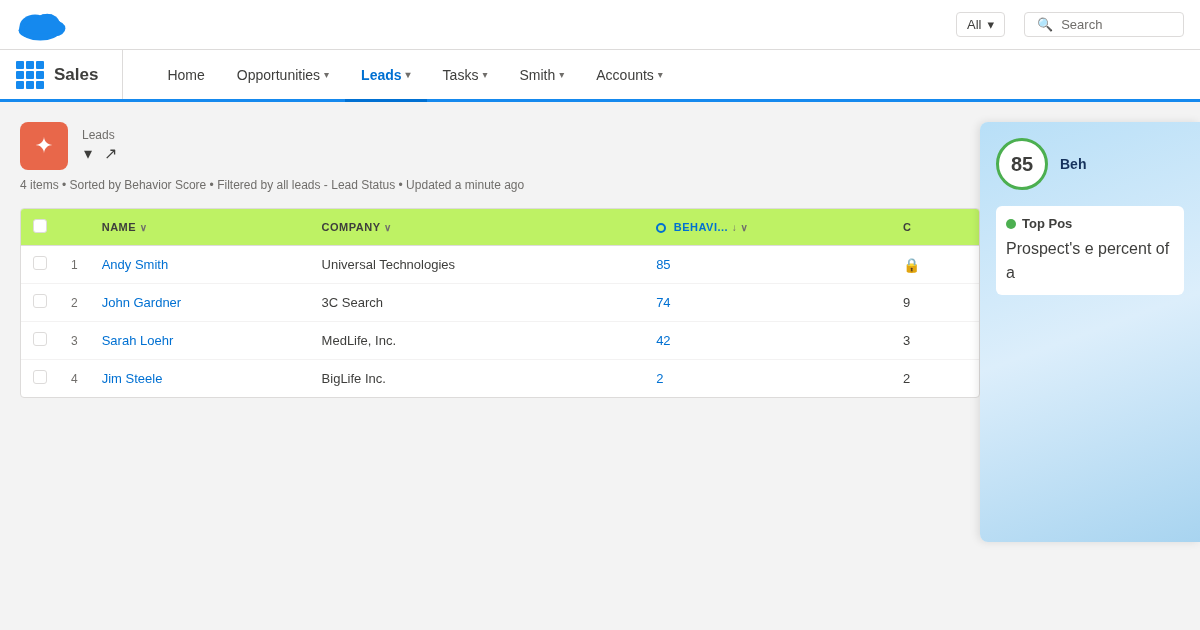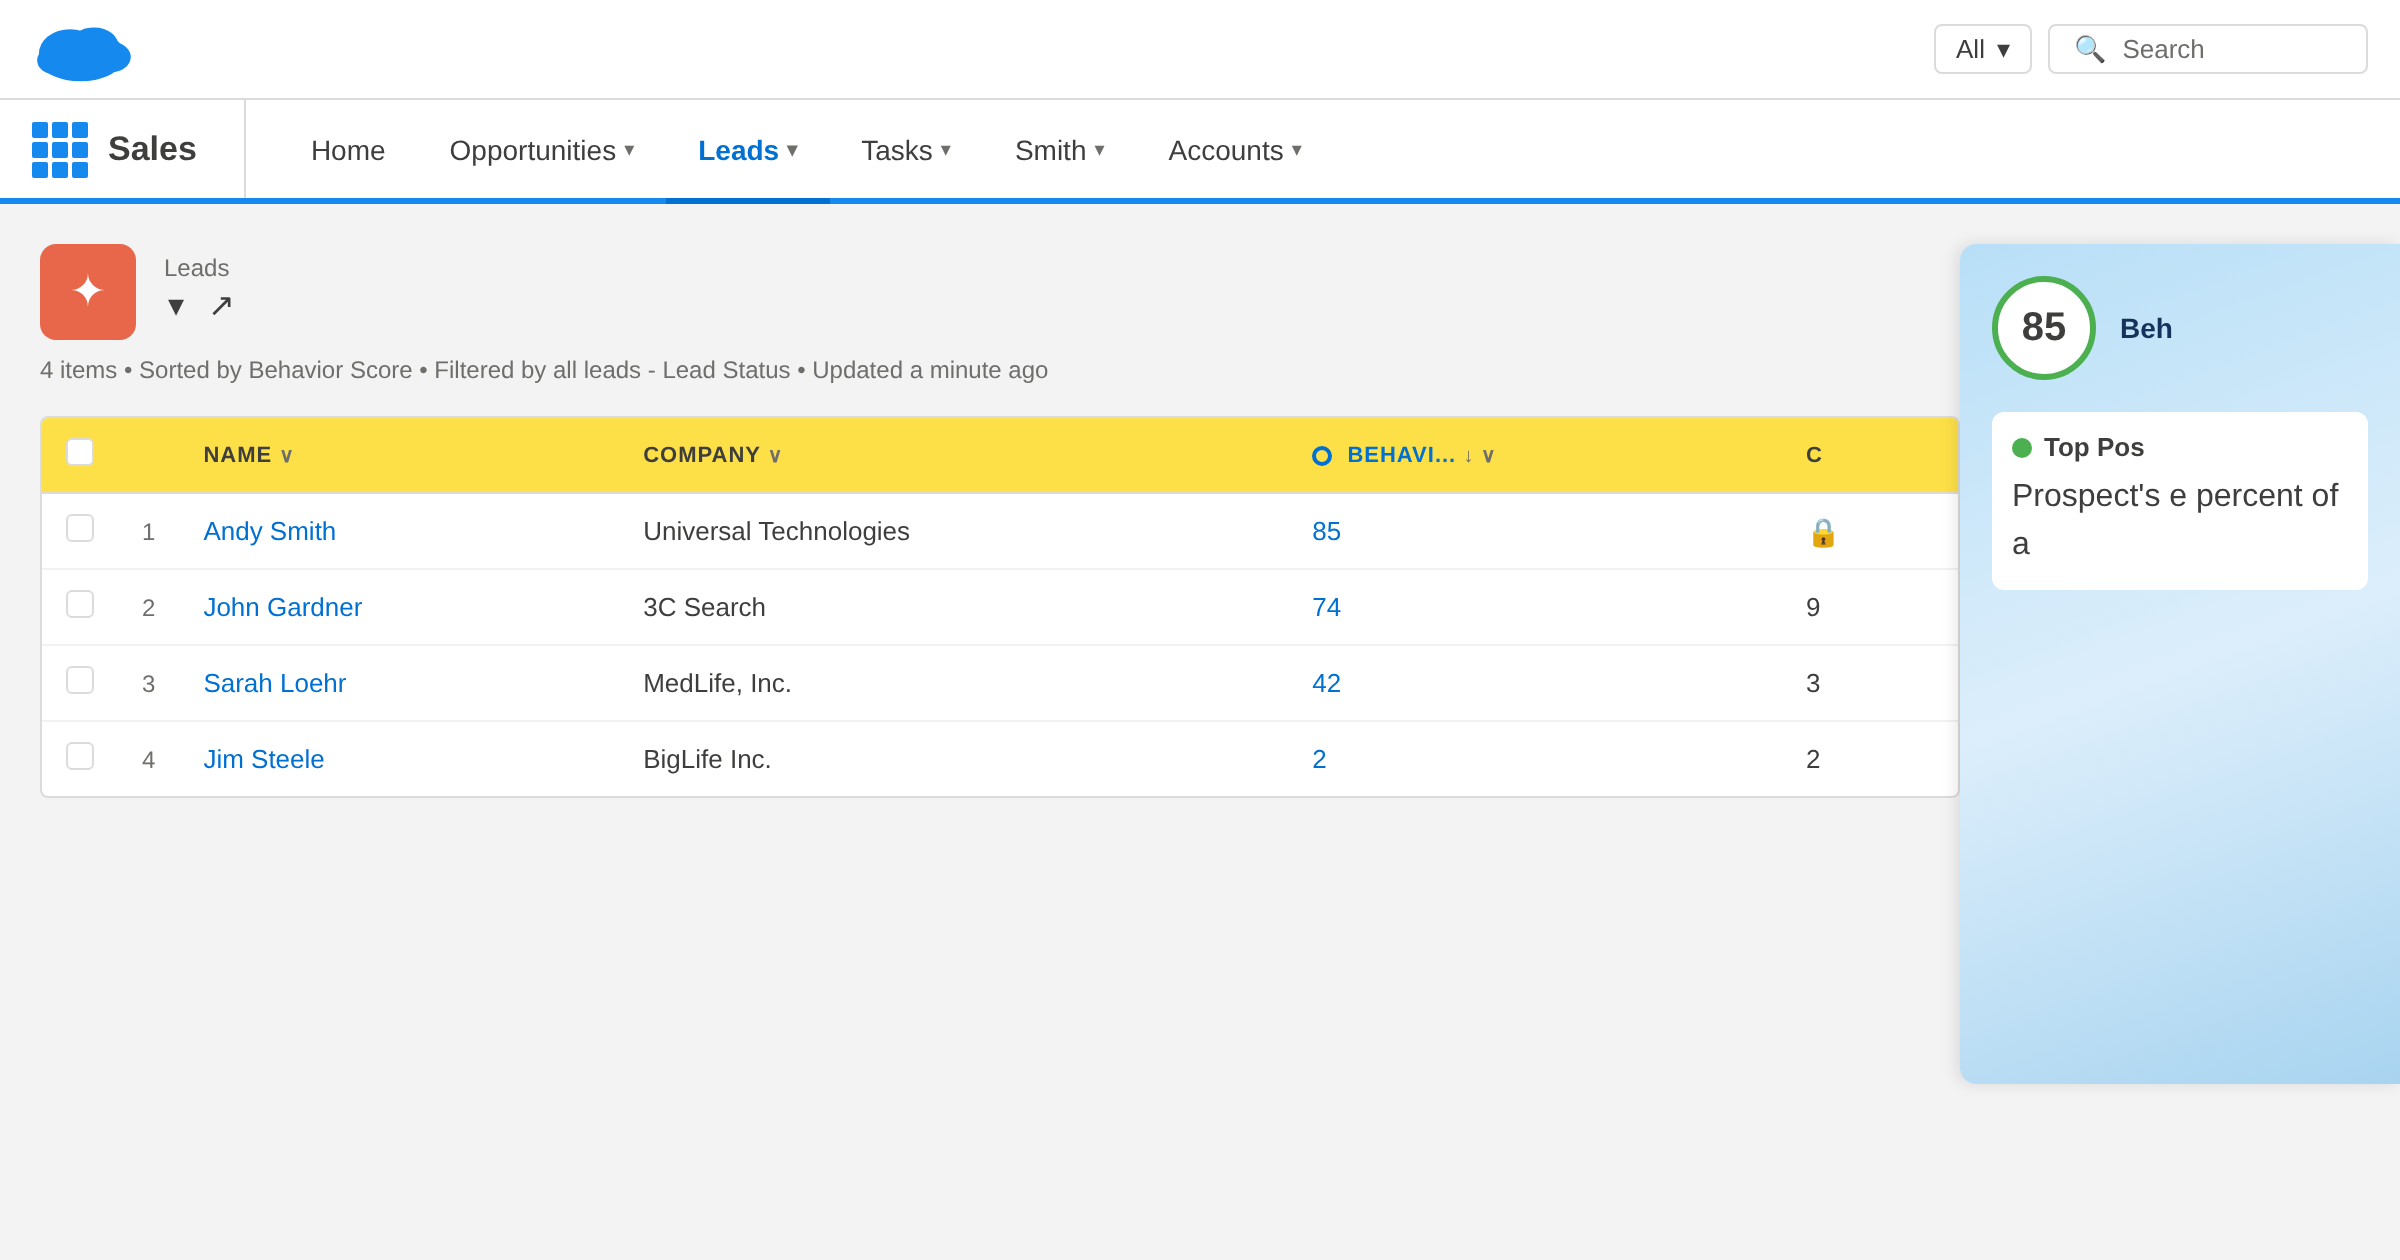--- a/index.html
+++ b/index.html
@@ -19,21 +19,21 @@
       display: flex;
       align-items: center;
     }
     .cloud-logo {
       width: 52px;
       height: 36px;
     }
     .top-bar-right {
       display: flex;
       align-items: center;
-      gap: 8px;
+      gap: 19px;
       border-radius: 11px;
     }
     .all-dropdown {
       display: flex;
       align-items: center;
       border: 1px solid #dddbda;
       border-radius: 4px;
       padding: 4px 10px;
       background: #fff;
       cursor: pointer;
@@ -63,21 +63,21 @@
       padding: 0 16px;
       border-bottom: 3px solid #1589ee;
       position: relative;
     }
     .nav-app-name {
       display: flex;
       align-items: center;
       gap: 10px;
       padding-right: 24px;
       border-right: 1px solid #dddbda;
-      margin-right: 16px;
+      margin-right: 28px;
     }
     .grid-icon {
       width: 28px;
       height: 28px;
       display: grid;
       grid-template-columns: repeat(3, 8px);
       grid-template-rows: repeat(3, 8px);
       gap: 2px;
       cursor: pointer;
     }
@@ -183,21 +183,21 @@
       border: 1px solid #dddbda;
       border-radius: 4px;
       overflow: hidden;
       width: calc(100% - 200px);
     }
     table {
       width: 100%;
       border-collapse: collapse;
     }
     thead {
-      background: #fde047;
+      background: #bef264;
       border-bottom: 1px solid #dddbda;
     }
     th {
       padding: 10px 12px;
       text-align: left;
       font-size: 11px;
       font-weight: 700;
       color: #3e3e3c;
       text-transform: uppercase;
       letter-spacing: 0.5px;

